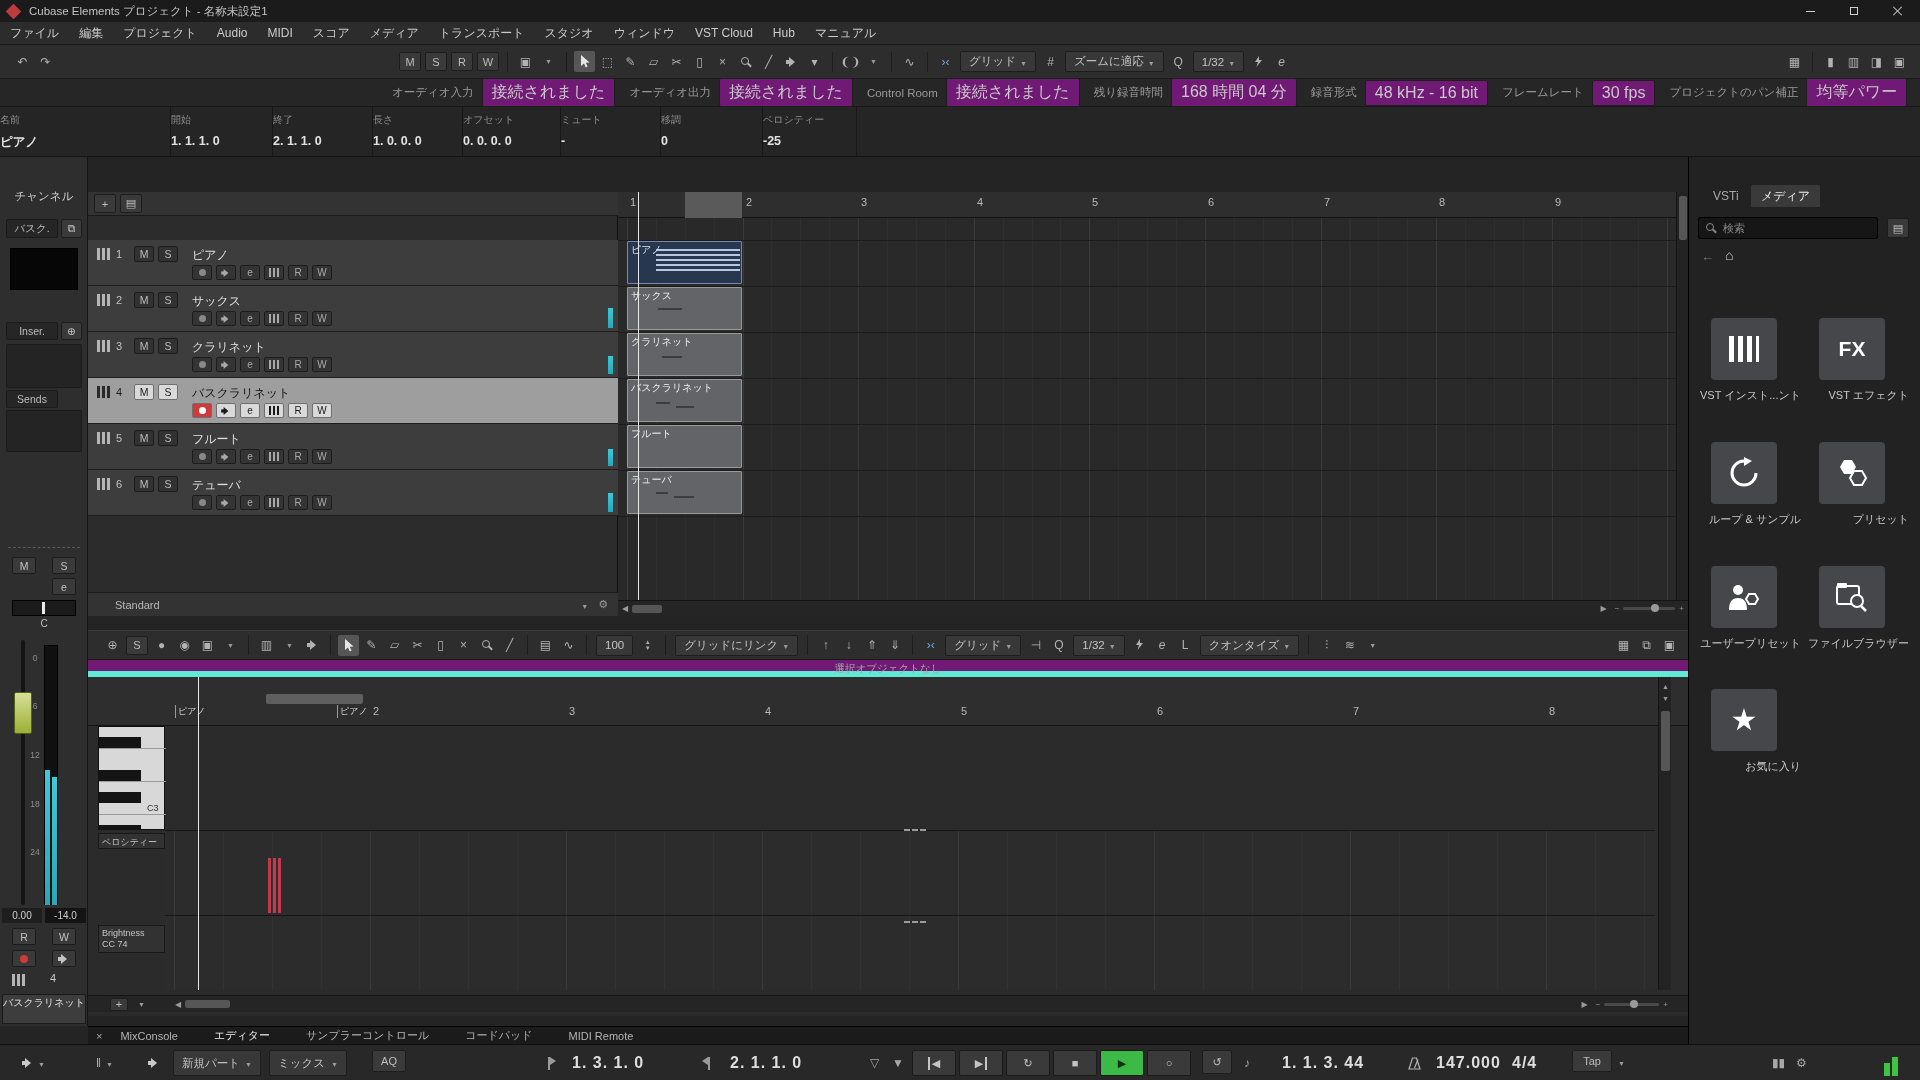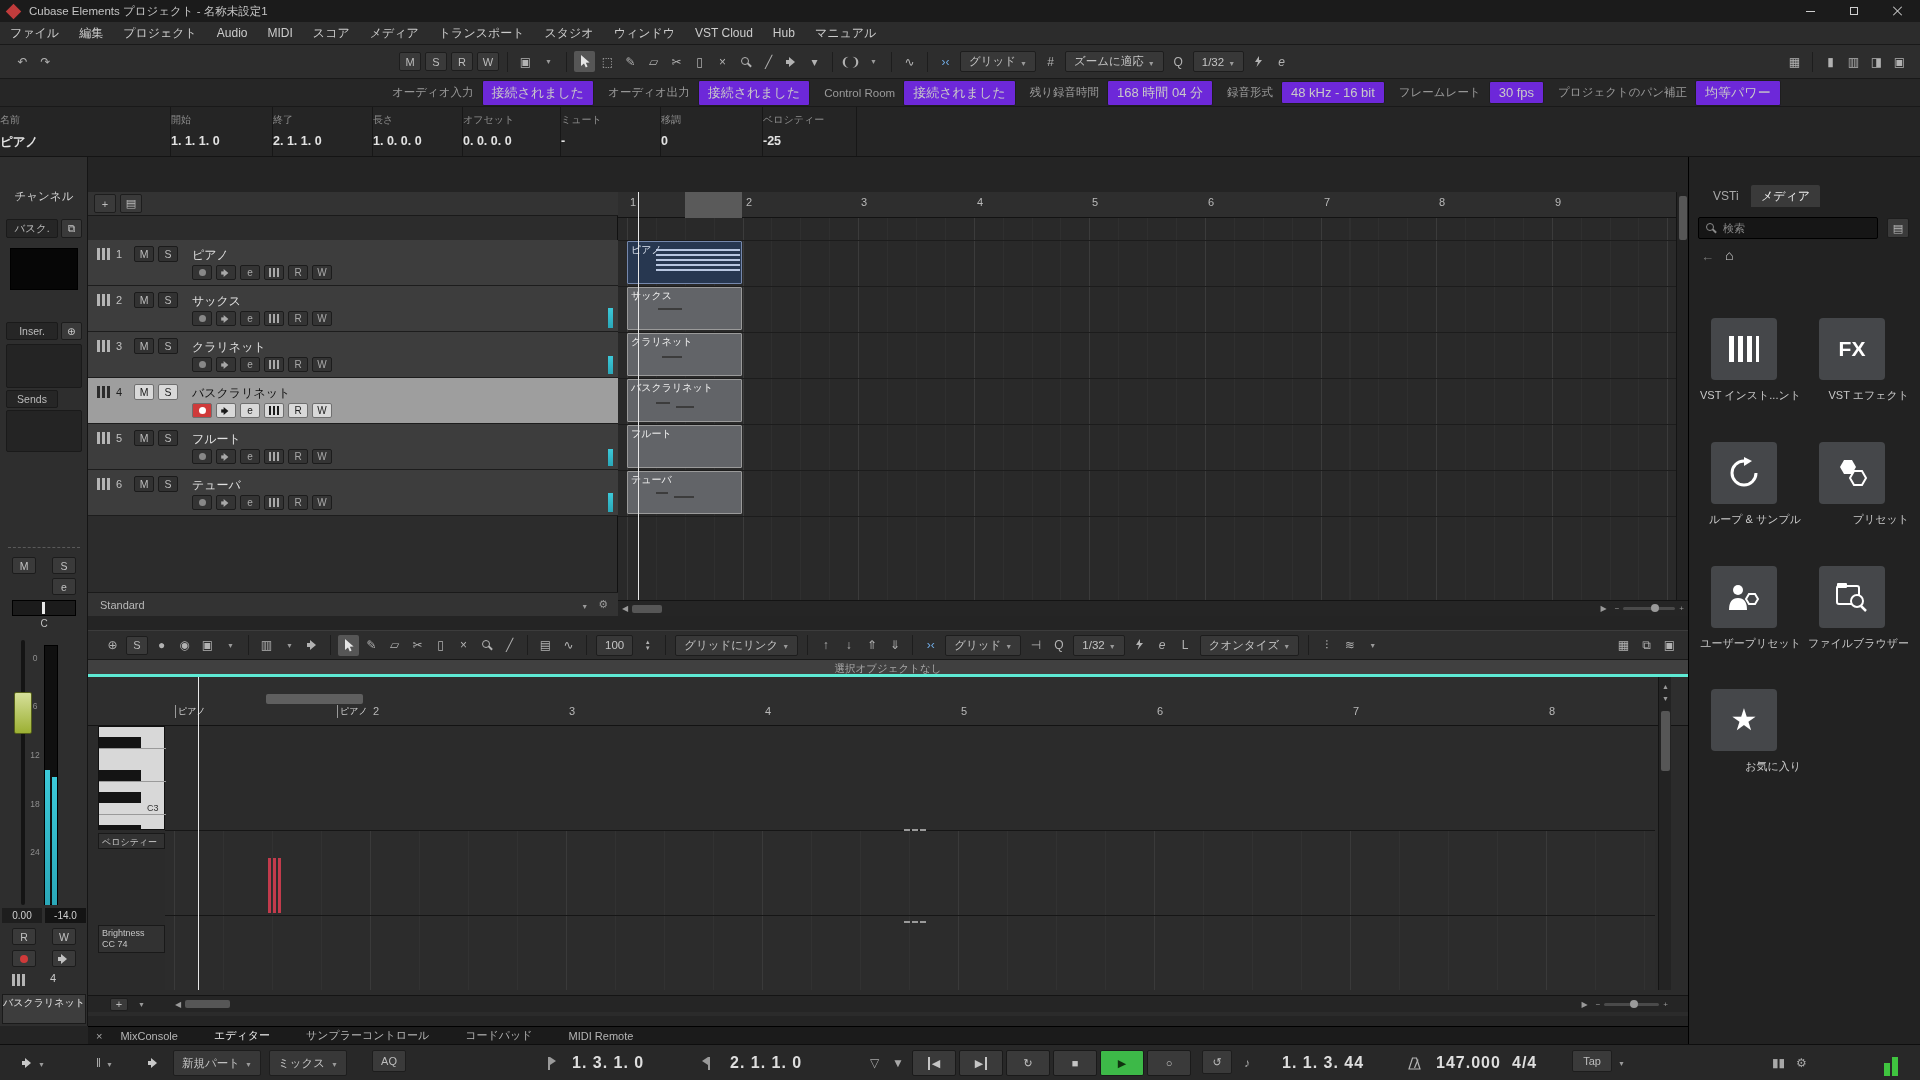--- a/index.html
+++ b/index.html
@@ -34,21 +34,21 @@
 .spk{position:relative;width:12px;height:10px;display:inline-block}
 .spk::before{content:"";position:absolute;left:0;top:3px;width:4px;height:4px;background:currentColor}
 .spk::after{content:"";position:absolute;left:3px;top:0;border-top:5px solid transparent;border-bottom:5px solid transparent;border-left:6px solid currentColor}
 .mag{position:relative;width:12px;height:12px;display:inline-block}
 .mag::before{content:"";position:absolute;width:6px;height:6px;border:1.5px solid currentColor;border-radius:50%;left:1px;top:1px}
 .mag::after{content:"";position:absolute;width:5px;height:1.5px;background:currentColor;transform:rotate(45deg);left:7px;top:8px}
 
 
 .statusbar{position:absolute;left:0;top:79px;width:1920px;height:28px;background:#262626;border-bottom:1px solid #191919;display:flex;align-items:center}
 .slabel{font-size:11.5px;color:#9a9a9a;margin:0 8px 0 14px}
-.schip{background:#6d28d9;border:1px solid #1e1e1e;border-radius:2px;padding:3px 9px;font-size:13px;color:#c9c9c9}
+.schip{background:#701a75;border:1px solid #1e1e1e;border-radius:2px;padding:3px 9px;font-size:16px;color:#c9c9c9}
 
 
 .infoline{position:absolute;left:0;top:107px;width:1920px;height:50px;background:#252525;border-bottom:1px solid #141414;display:flex}
 .ifield{border-right:1px solid #171717;padding-top:6px;text-align:left}
 .iflabel{font-size:10px;color:#8d8d8d;display:block}
 .ifvalue{font-size:12.5px;color:#e2e2e2;display:block;margin-top:7px;font-weight:bold}
 
 
 .channel{position:absolute;left:0;top:157px;width:88px;height:869px;background:#2e2e2e;border-right:1px solid #151515}
 .chan-chip{position:absolute;background:#262626;border:1px solid #1a1a1a;border-radius:2px;color:#bdbdbd;font-size:10.5px;display:flex;align-items:center;justify-content:center}
@@ -95,21 +95,21 @@
 .scrollrow{position:absolute;display:flex;align-items:center;background:#252525;border-top:1px solid #141414}
 .thumb{background:#565656;border-radius:2px}
 .scArrow{font-size:8px;color:#9a9a9a;padding:0 4px}
 .zoomtrack{height:3px;background:#4a4a4a;border-radius:2px;position:relative}
 .zoomdot{position:absolute;top:-3px;width:8px;height:8px;border-radius:50%;background:#9a9a9a}
 .vscroll{position:absolute;background:#232323;border-left:1px solid #141414}
 
 
 .editor{position:absolute;left:88px;top:630px;width:1600px;height:386px;background:#2b2b2b}
 .ed-toolbar{position:absolute;left:0;top:0;width:1600px;height:30px;background:#2d2d2d;border-top:1px solid #3c3c3c;border-bottom:1px solid #191919;display:flex;align-items:center}
-.ed-info{position:absolute;left:0;top:30px;width:1600px;height:17px;background:#404040;border-bottom:3px solid #5eead4;text-align:center;font-size:10.5px;color:#a8a8a8;line-height:17px}
+.ed-info{position:absolute;left:0;top:30px;width:1600px;height:17px;background:#701a75;border-bottom:6px solid #5eead4;text-align:center;font-size:10.5px;color:#a8a8a8;line-height:17px}
 .ed-ruler{position:absolute;left:0;top:47px;width:1600px;height:49px;background:#2e2e2e;border-bottom:1px solid #131313}
 .ed-num{position:absolute;top:28px;font-size:11px;color:#b9b9b9}
 .ed-flag{position:absolute;top:28px;font-size:9px;color:#d8d8d8;border-left:1px solid #9a9a9a;padding-left:2px}
 .keyboard{position:absolute;left:10px;top:96px;width:67px;height:104px;background:#d8d8d8;border:1px solid #111}
 .blackkey{position:absolute;left:0;width:42px;height:11px;background:#141414}
 .keyline{position:absolute;left:0;width:67px;height:1px;background:#9a9a9a}
 .ed-grid{position:absolute;left:77px;top:96px;width:1490px;height:104px;background-color:#2f2f2f;
  background-image:repeating-linear-gradient(to right,#3d3d3d 0 1px,transparent 1px 196px),
  repeating-linear-gradient(to right,#343434 0 1px,transparent 1px 49px),
  repeating-linear-gradient(to bottom,transparent 0 10px,#272727 10px 11px);
@@ -468,21 +468,21 @@
     <span class="tr-sub" style="left:152px">e</span>
     <span class="tr-sub" style="left:176px">
         <i class="subbars"></i>
       </span>
     <span class="tr-sub" style="left:200px">R</span>
     <span class="tr-sub" style="left:224px">W</span>
     <span class="rowmeter" style="height:19px"></span>
   </div>
 
   <div class="tl-bottom">
-    <span style="margin-left:12px">Standard</span>
+    <span style="margin-left:27px">Standard</span>
     <span style="flex:1"></span>
     <span class="caret-only" style="margin-right:10px"></span>
     <span style="margin-right:10px;color:#9a9a9a">⚙</span>
   </div>
 </div>
 
 <div class="arrange">
   <div class="arr-ruler">
     <span class="abs" style="left:67px;top:0;width:57px;height:26px;background:#5a5a5a"></span>
     <span class="arr-num" style="left:12px">1</span>

